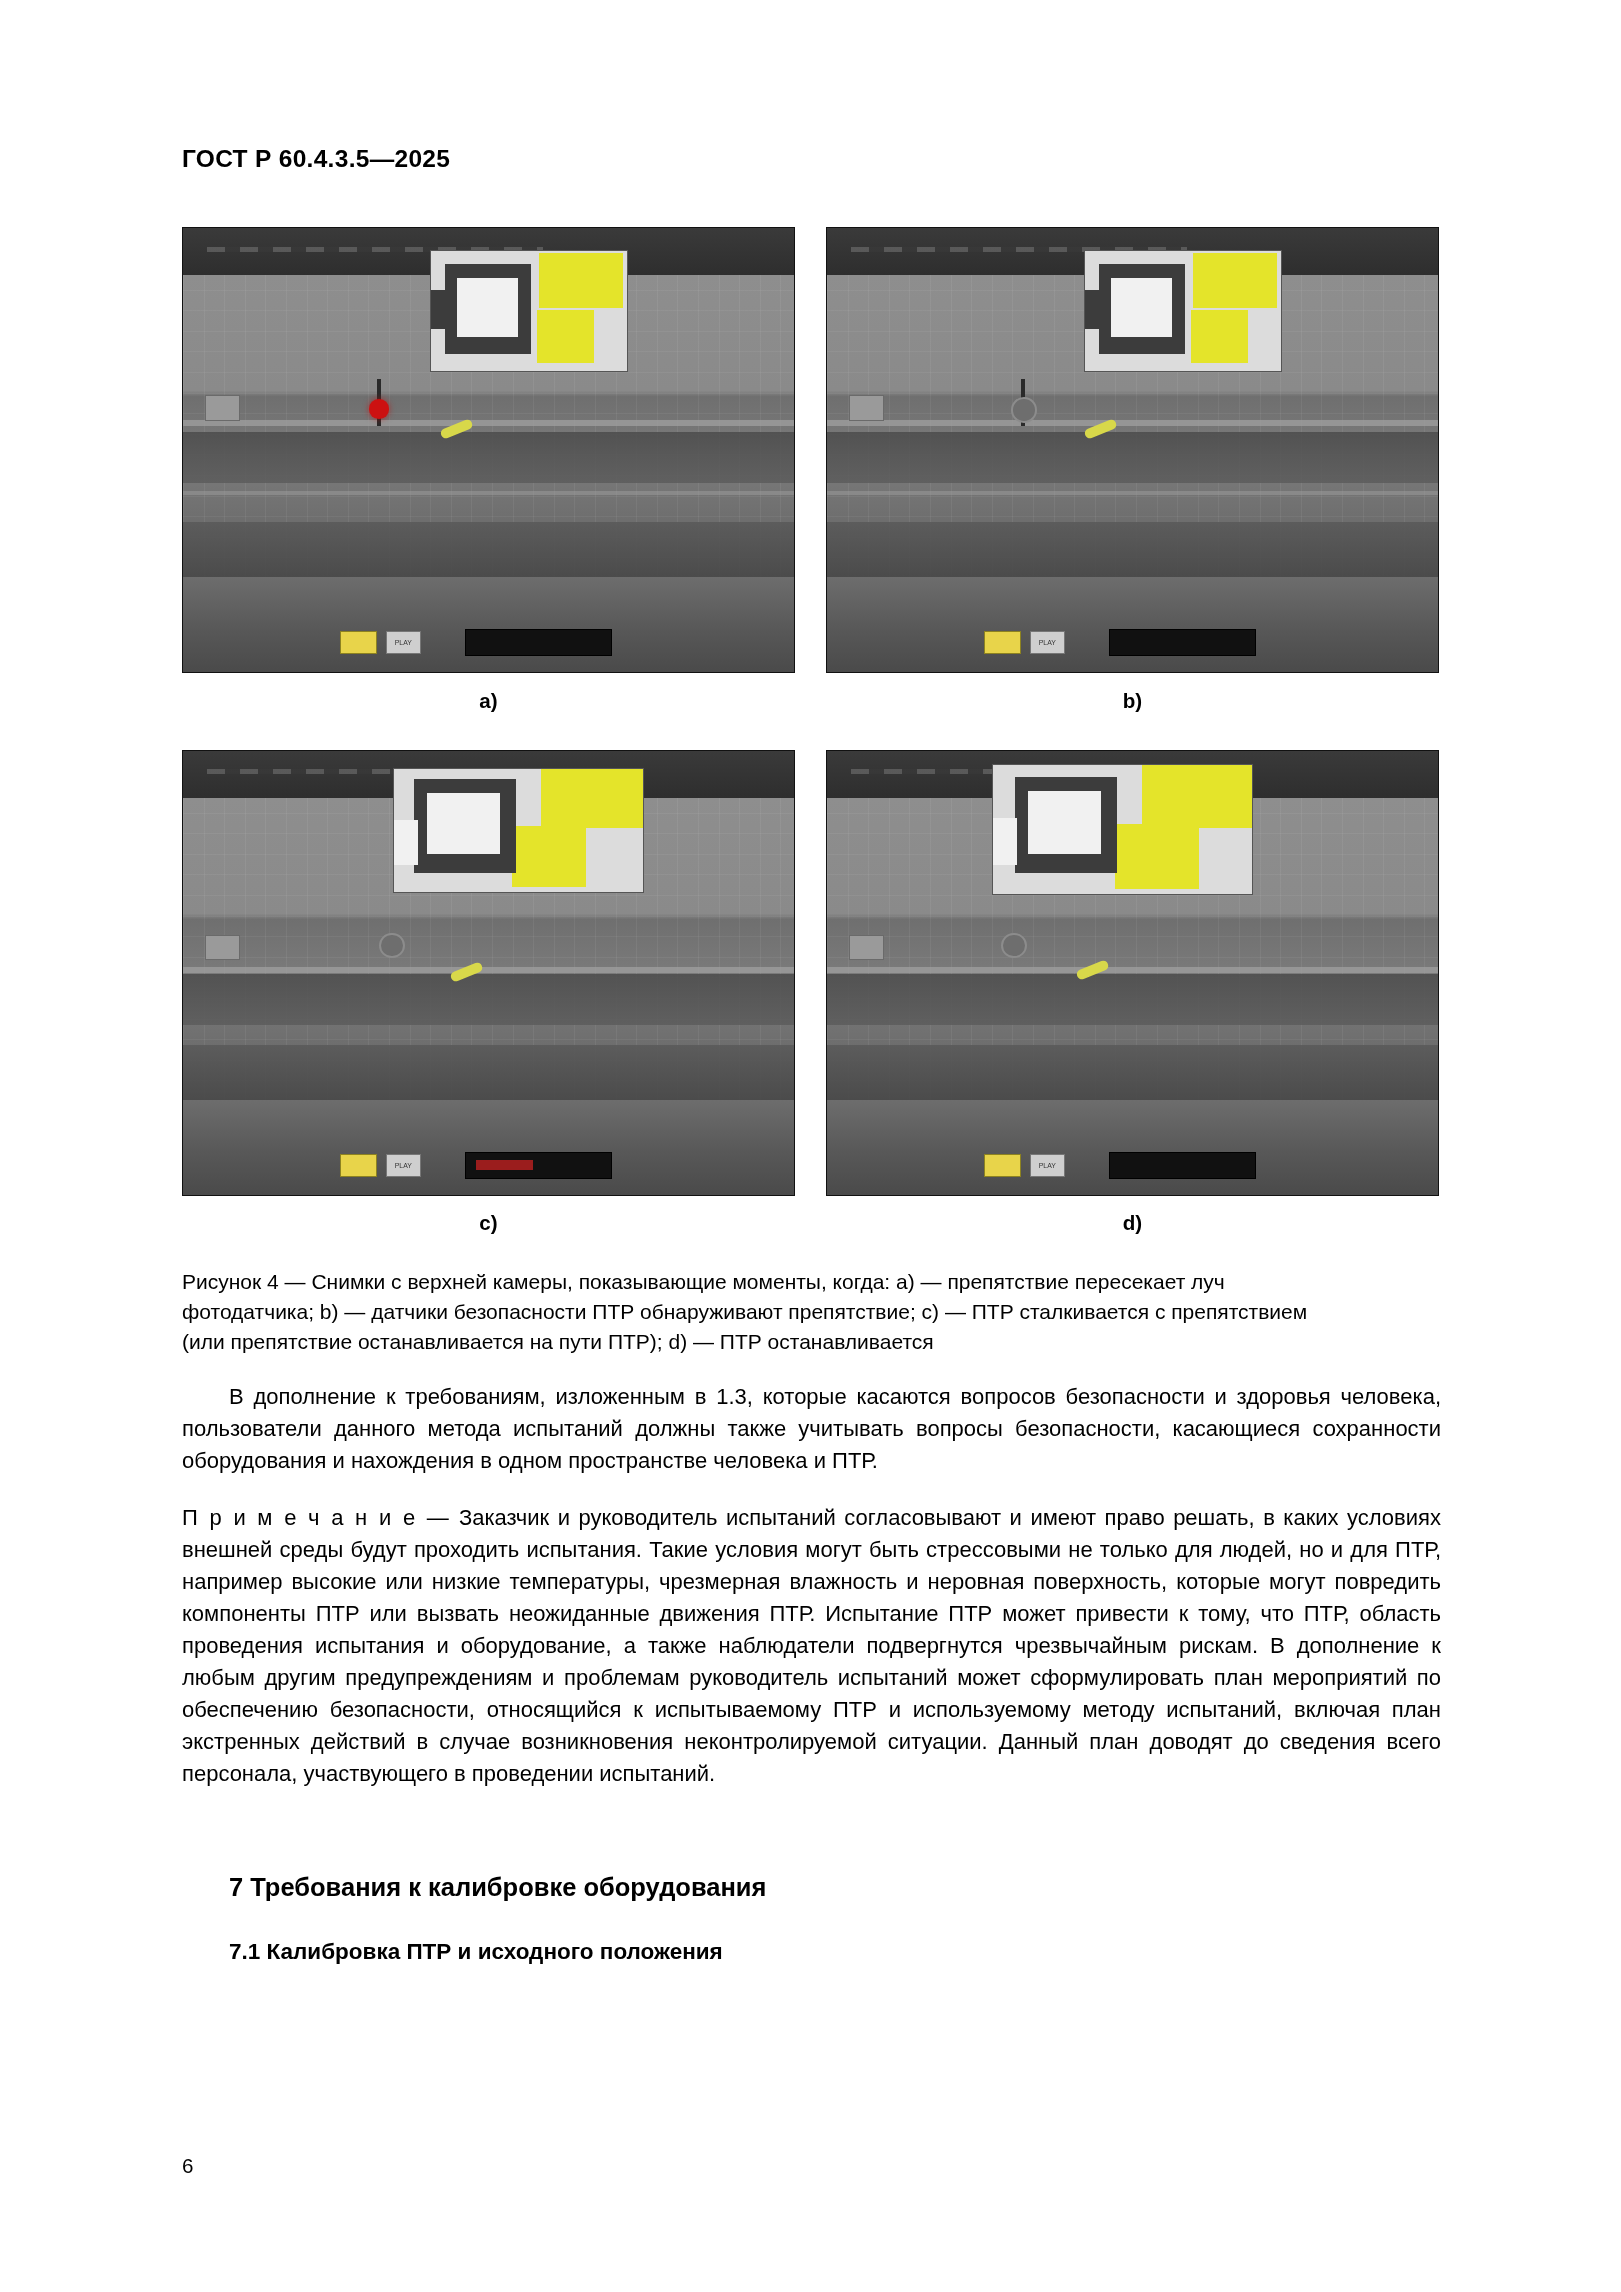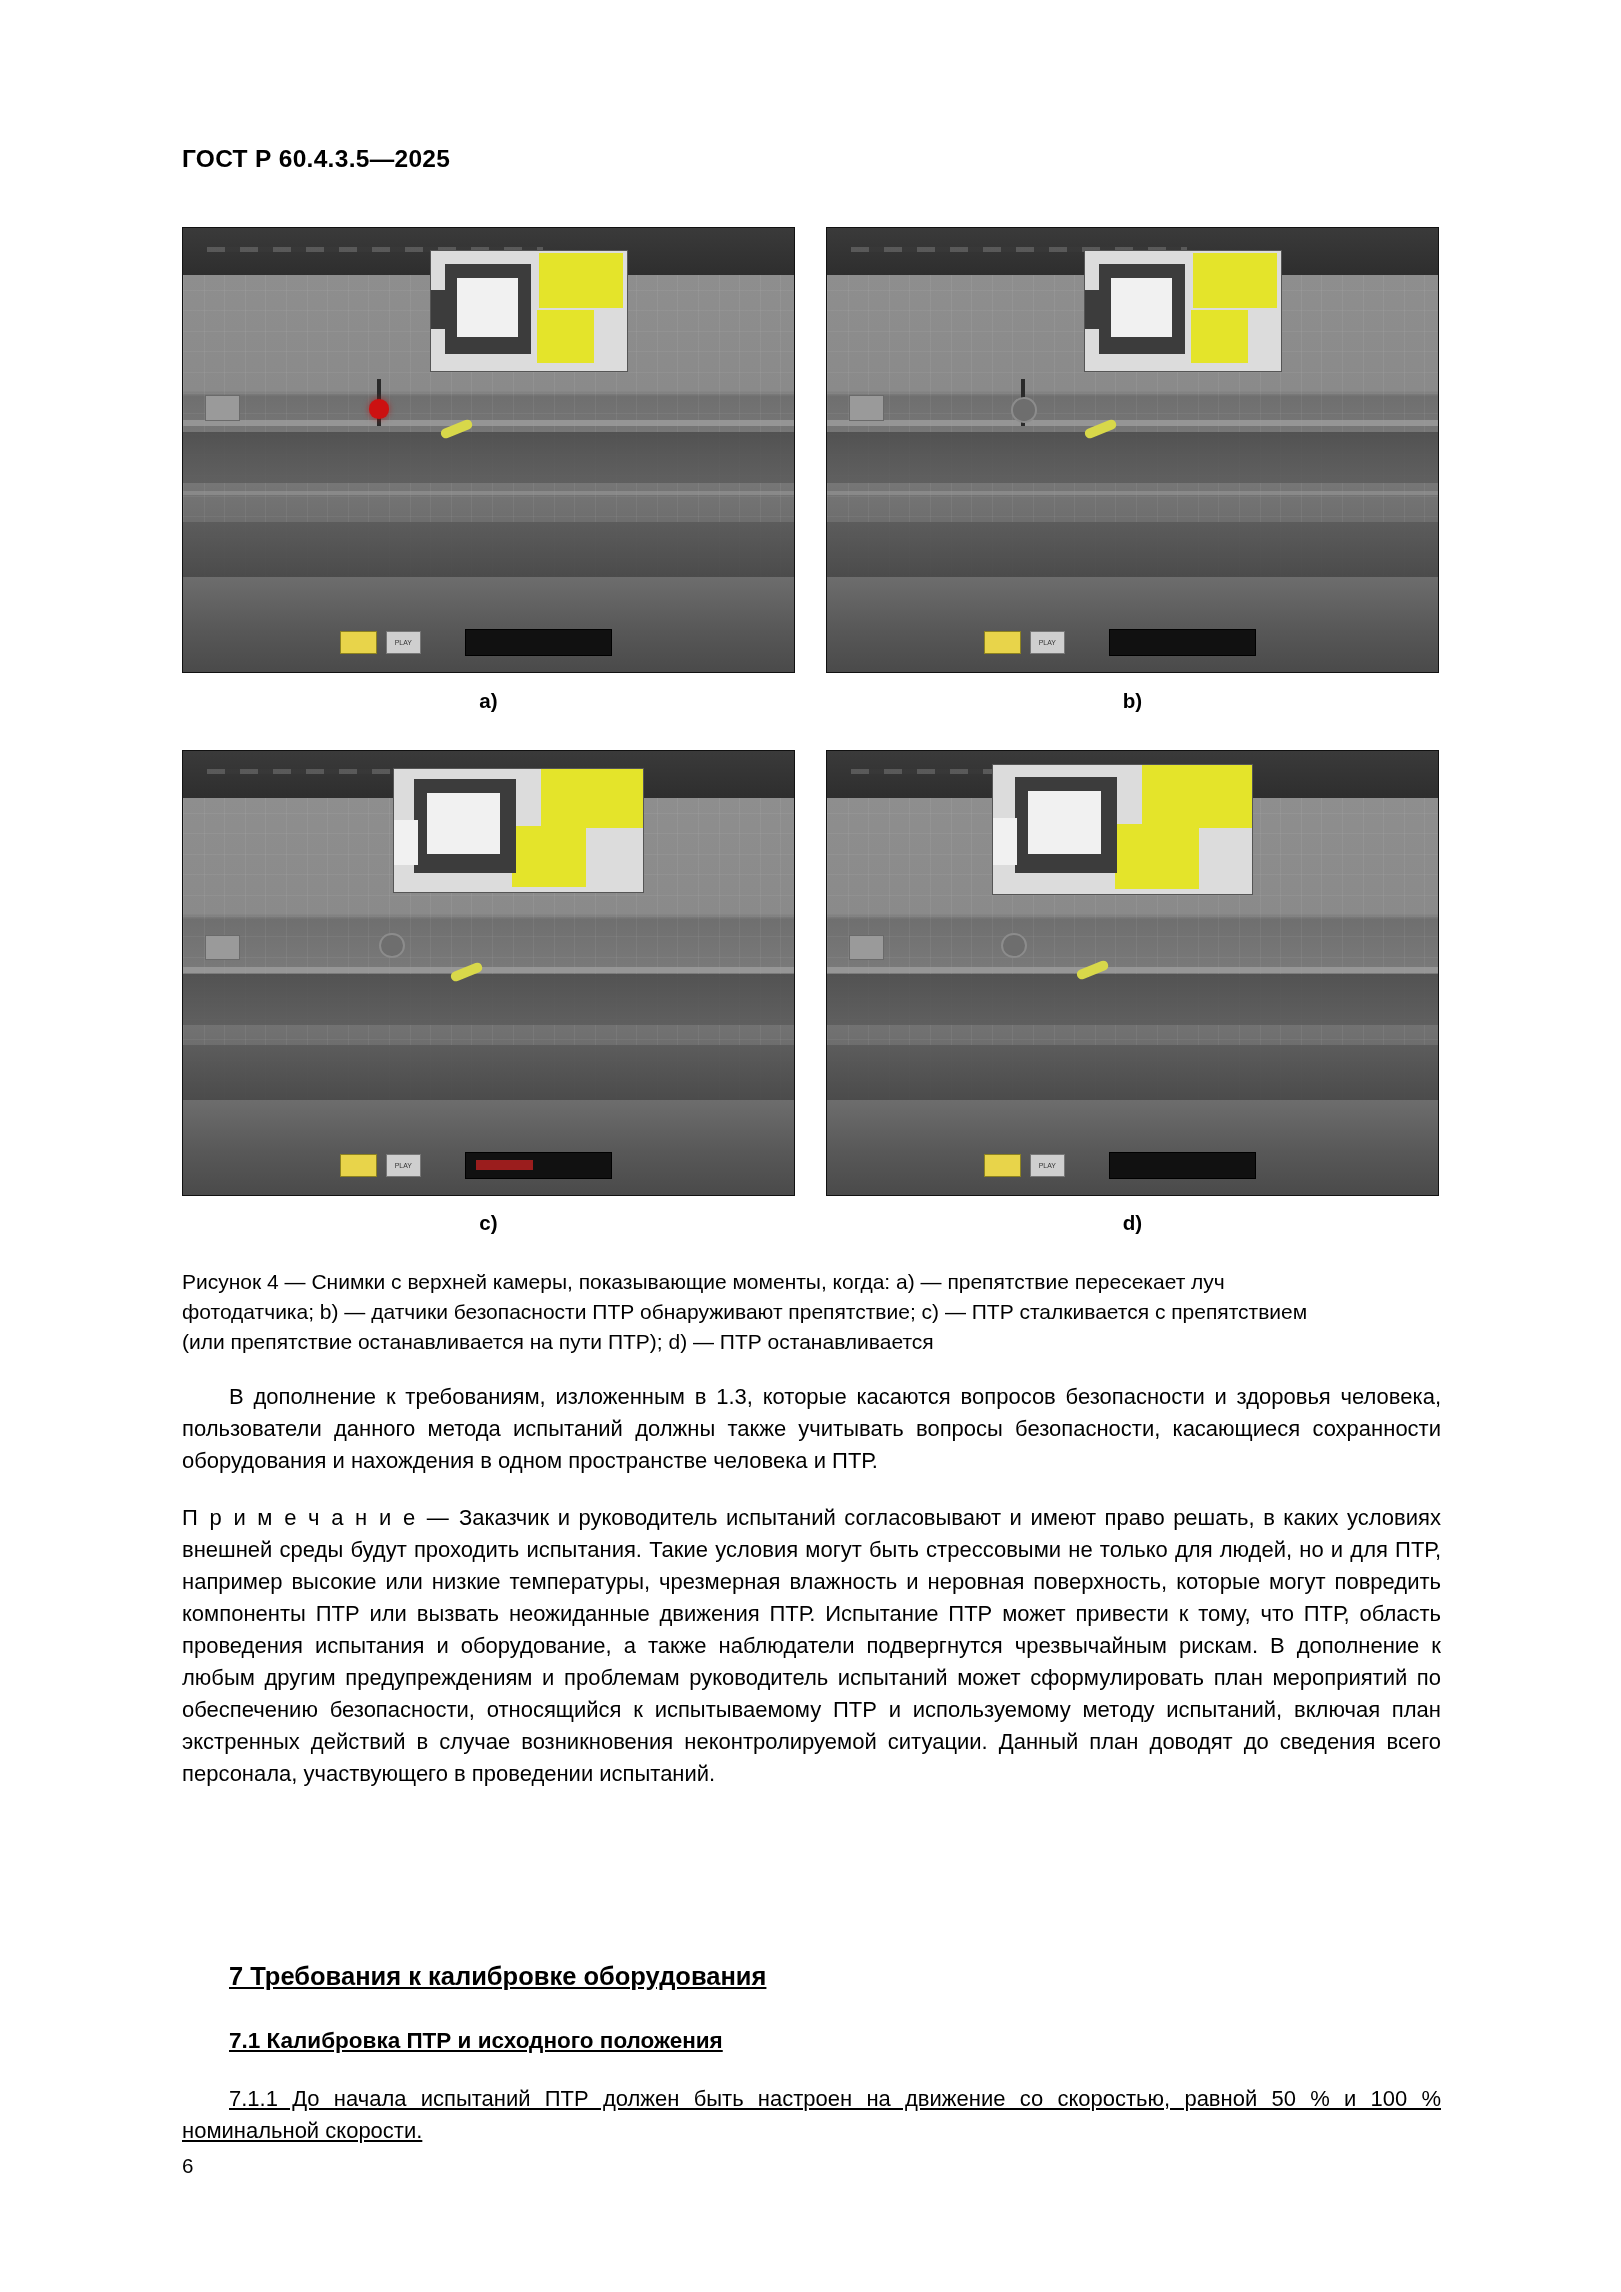--- a/index.html
+++ b/index.html
@@ -379,22 +379,21 @@
     <div>Рисунок 4 — Снимки с верхней камеры, показывающие моменты, когда: a) — препятствие пересекает луч</div>
     <div>фотодатчика; b) — датчики безопасности ПТР обнаруживают препятствие; c) — ПТР сталкивается с препятствием</div>
     <div class="ln3">(или препятствие останавливается на пути ПТР); d) — ПТР останавливается</div>
   </div>
 
   <div class="body-text" style="top:1355px;">
     <p class="indent" style="margin:25.5px 0 0 0;">В дополнение к требованиям, изложенным в 1.3, которые касаются вопросов безопасности и здоровья человека, пользователи данного метода испытаний должны также учитывать вопросы безопасности, касающиеся сохранности оборудования и нахождения в одном пространстве человека и ПТР.</p>
     <p style="margin:25.5px 0 0 0;"><span class="indent note-lead">П р и м е ч а н и е —</span><span> Заказчик и руководитель испытаний согласовывают и имеют право решать, в каких условиях внешней среды будут проходить испытания. Такие условия могут быть стрессовыми не только для людей, но и для ПТР, например высокие или низкие температуры, чрезмерная влажность и неровная поверхность, которые могут повредить компоненты ПТР или вызвать неожиданные движения ПТР. Испытание ПТР может привести к тому, что ПТР, область проведения испытания и оборудование, а также наблюдатели подвергнутся чрезвычайным рискам. В дополнение к любым другим предупреждениям и проблемам руководитель испытаний может сформулировать план мероприятий по обеспечению безопасности, относящийся к испытываемому ПТР и используемому методу испытаний, включая план экстренных действий в случае возникновения неконтролируемой ситуации. Данный план доводят до сведения всего персонала, участвующего в проведении испытаний.</span></p>
   </div>
 
-  <div class="body-text" style="top:1960px;text-decoration:underline;">
+  <div class="body-text" style="top:1871px;">
     <h2 class="sect" style="margin-left:47px;">7  Требования к калибровке оборудования</h2>
     <h3 class="subsect" style="margin:33px 0 16px 47px;">7.1  Калибровка ПТР и исходного положения</h3>
-    <p class="indent" style="margin:25.5px 0 0 0;">7.1.1  До начала испытаний ПТР должен быть настроен на движение со скоростью, равной 50 % и 100 % номинальной скорости.</p>
   </div>
 
   <div class="page-number">6</div>
 
 </div>
 
 
 </body></html>

